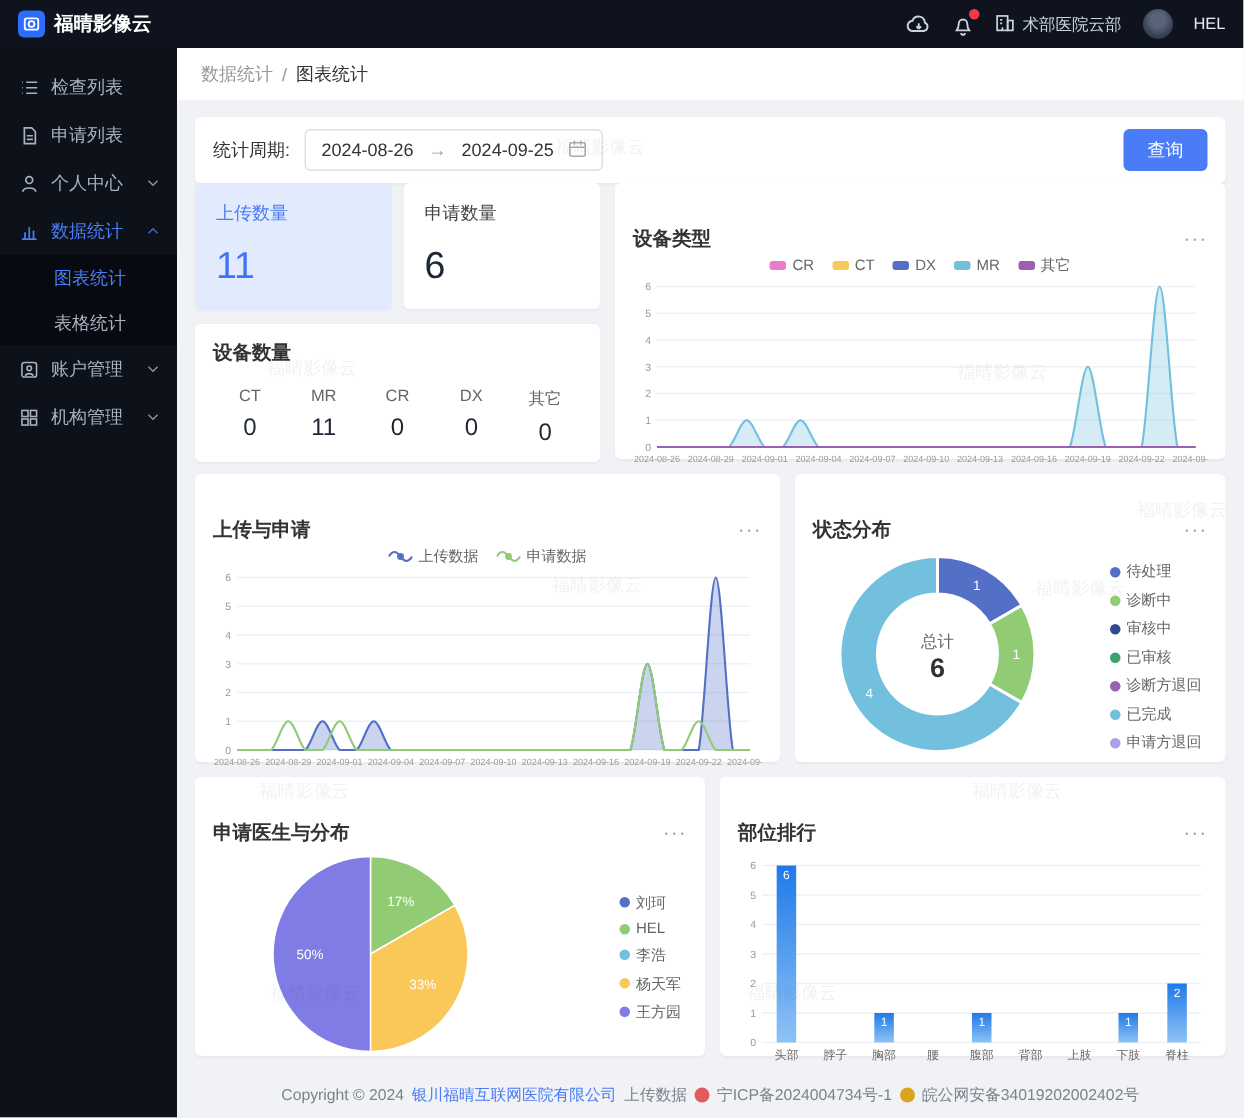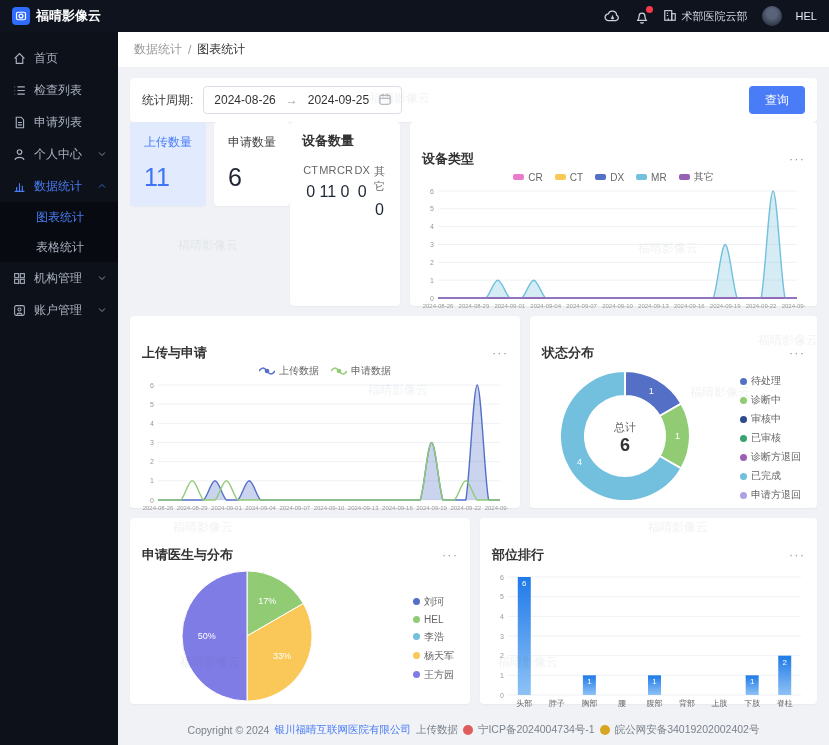--- a/index.html
+++ b/index.html
@@ -36,21 +36,21 @@
   .filter-card{height:44px;display:flex;align-items:center;gap:10px;padding:0 12px;}
   .filter-label{font-size:12px;color:#333}
   .date-range{height:28px;border:1px solid #dcdfe6;border-radius:4px;display:flex;align-items:center;gap:10px;padding:0 10px;font-size:12px;color:#333;background:#fff;cursor:pointer}
   .dr-arrow{color:#999}
   .btn-primary{margin-left:auto;background:#4a7cf7;color:#fff;border:none;border-radius:4px;height:28px;padding:0 16px;font-size:12px;cursor:pointer}
   
   .row{display:flex;gap:10px;margin-bottom:10px}
   .row1{height:184px}
   .row2{height:192px}
   .row3{height:186px;margin-bottom:0}
-  .left-col{width:270px;flex:0 0 270px;display:flex;flex-direction:row;gap:0}
+  .left-col{width:270px;flex:0 0 270px;display:flex;flex-direction:column;gap:10px}
   .mini-cards{display:flex;gap:8px}
   .stat-card{flex:1;height:84px;padding:12px 14px}
   .stat-card.blue{background:#e1ebfd}
   .stat-label{font-size:12px;color:#444;margin-bottom:12px}
   .stat-card.blue .stat-label{color:#4a7cf7}
   .stat-value{font-size:25px;color:#1f2633}
   .stat-card.blue .stat-value{color:#3f74f6}
   .device-card{flex:1;padding:10px 12px}
   .card-title{font-size:13px;color:#333;font-weight:bold}
   .device-cols{display:flex;margin-top:14px}
@@ -124,29 +124,20 @@
       <span class="avatar"></span>
       <span class="username">HEL</span>
     </div>
   </header>
 
   <div class="body">
     <aside class="sidebar">
       <div class="menu-item">
         <span class="micon">
             <svg width="13" height="13" viewBox="0 0 16 16" fill="none" stroke="currentColor" stroke-width="1.4">
-              <path d="M2 8 8 2l6 6"></path>
-              <path d="M4 7v7h8V7"></path>
-            </svg>
-          </span>
-        <span>首页</span>
-      </div>
-      <div class="menu-item">
-        <span class="micon">
-            <svg width="13" height="13" viewBox="0 0 16 16" fill="none" stroke="currentColor" stroke-width="1.4">
               <path d="M5.5 3.5h9M5.5 8h9M5.5 12.5h9M2 3.5h.6M2 8h.6M2 12.5h.6"></path>
             </svg>
           </span>
         <span>检查列表</span>
       </div>
       <div class="menu-item">
         <span class="micon">
             <svg width="13" height="13" viewBox="0 0 16 16" fill="none" stroke="currentColor" stroke-width="1.4">
               <path d="M4 1.5h6l3 3v10H4z"></path>
               <path d="M6 8h5M6 11h5"></path>
@@ -185,42 +176,42 @@
         <div class="submenu-item active">
           <span>图表统计</span>
         </div>
         <div class="submenu-item">
           <span>表格统计</span>
         </div>
       </div>
       <div class="menu-item">
         <span class="micon">
             <svg width="13" height="13" viewBox="0 0 16 16" fill="none" stroke="currentColor" stroke-width="1.3">
+              <rect x="2" y="2" width="12" height="12" rx="2"></rect>
+              <circle cx="8" cy="6.8" r="1.9"></circle>
+              <path d="M4.8 13c.5-2.4 5.9-2.4 6.4 0"></path>
+            </svg>
+          </span>
+        <span>账户管理</span>
+        <span class="chev">
+            <svg width="8" height="8" viewBox="0 0 8 8" fill="none" stroke="currentColor">
+              <path d="M1 2.5l3 3 3-3"></path>
+            </svg>
+          </span>
+      </div>
+      <div class="menu-item">
+        <span class="micon">
+            <svg width="13" height="13" viewBox="0 0 16 16" fill="none" stroke="currentColor" stroke-width="1.3">
               <rect x="2" y="2" width="5" height="5"></rect>
               <rect x="9" y="2" width="5" height="5"></rect>
               <rect x="2" y="9" width="5" height="5"></rect>
               <rect x="9" y="9" width="5" height="5"></rect>
             </svg>
           </span>
         <span>机构管理</span>
-        <span class="chev">
-            <svg width="8" height="8" viewBox="0 0 8 8" fill="none" stroke="currentColor">
-              <path d="M1 2.5l3 3 3-3"></path>
-            </svg>
-          </span>
-      </div>
-      <div class="menu-item">
-        <span class="micon">
-            <svg width="13" height="13" viewBox="0 0 16 16" fill="none" stroke="currentColor" stroke-width="1.3">
-              <rect x="2" y="2" width="12" height="12" rx="2"></rect>
-              <circle cx="8" cy="6.8" r="1.9"></circle>
-              <path d="M4.8 13c.5-2.4 5.9-2.4 6.4 0"></path>
-            </svg>
-          </span>
-        <span>账户管理</span>
         <span class="chev">
             <svg width="8" height="8" viewBox="0 0 8 8" fill="none" stroke="currentColor">
               <path d="M1 2.5l3 3 3-3"></path>
             </svg>
           </span>
       </div>
     </aside>
 
     <div class="main">
       <div class="crumbbar">

